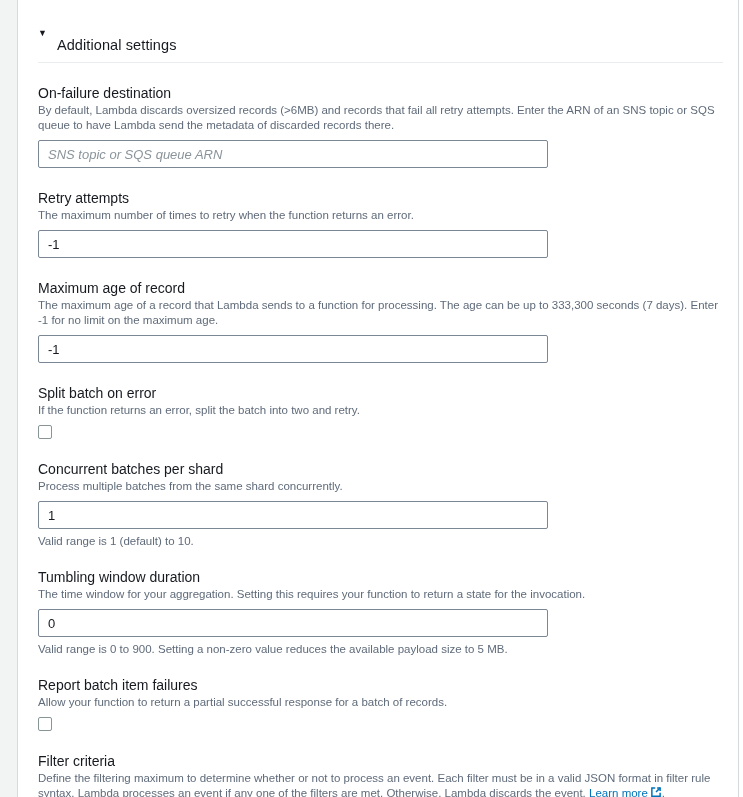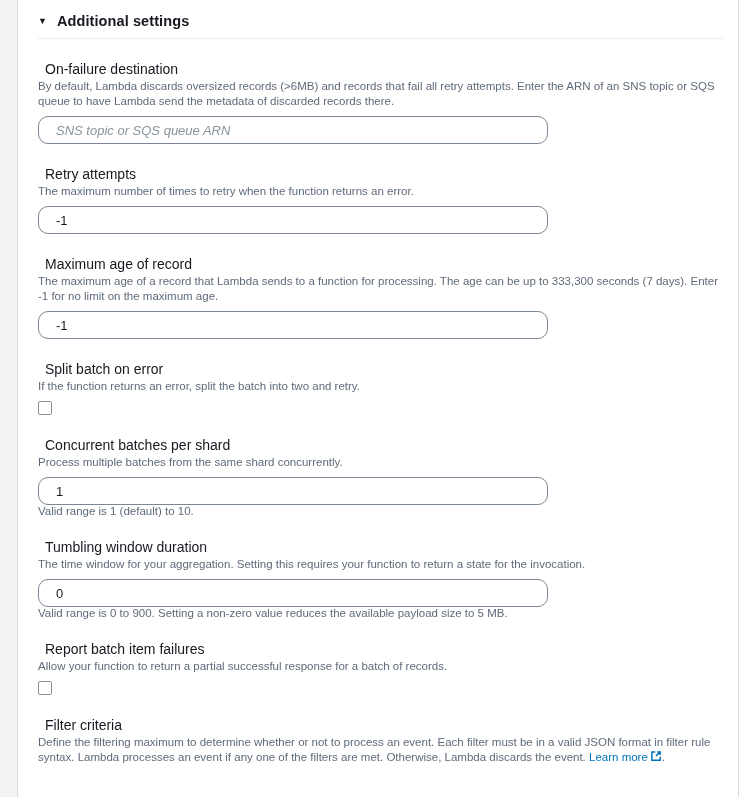--- a/index.html
+++ b/index.html
@@ -23,38 +23,38 @@
     position: absolute; left: 38px; top: 0; width: 685px;
   }
   .section-header {
     display: flex; align-items: center; gap: 10px;
     padding-top: 13px; cursor: pointer; user-select: none;
   }
   .caret {
     font-size: 9px; color: #16191f; line-height: 1; padding-top: 1px;
   }
   .section-title {
-    font-size: 14.5px; font-weight: bold; color: #16191f; letter-spacing: 0.1px;
+    font-size: 14.5px; font-weight: normal; color: #16191f; letter-spacing: 0.1px; margin-top: 24px;
   }
   .divider { height: 1px; background: #eaeded; margin-top: 9px; }
 
   .field { margin-top: 21px; }
-  .field-label { font-size: 14px; color: #16191f; line-height: 18px; margin-left: 7px; }
+  .field-label { font-size: 14px; color: #16191f; line-height: 18px; }
   .field-desc {
     font-size: 11.5px; color: #5f6b7a; line-height: 15px; margin-top: 1px;
     max-width: 685px;
   }
   .text-input {
     display: block; width: 510px; height: 28px; margin-top: 7px;
-    border: 1px solid #7b8794; border-radius: 10px;
-    padding: 0 17px; font-size: 13px; color: #16191f;
+    border: 1px solid #7b8794; border-radius: 2px;
+    padding: 0 9px; font-size: 13px; color: #16191f;
     background: #ffffff; font-family: inherit; outline: none;
   }
   .text-input::placeholder { font-style: italic; color: #8a949b; }
-  .constraint { font-size: 11.5px; color: #5f6b7a; margin-top: 0; }
+  .constraint { font-size: 11.5px; color: #5f6b7a; margin-top: 6px; }
   .checkbox {
     appearance: none; -webkit-appearance: none;
     width: 14px; height: 14px; margin: 7px 0 0 0; display: block;
     border: 1px solid #879596; border-radius: 2px; background: #fff; cursor: pointer;
   }
   .learn-more {
     color: #0073bb; text-decoration: none; cursor: pointer; white-space: nowrap;
   }
   .ext-icon { display: inline-block; vertical-align: -1px; margin-left: 2px; }
 </style>

